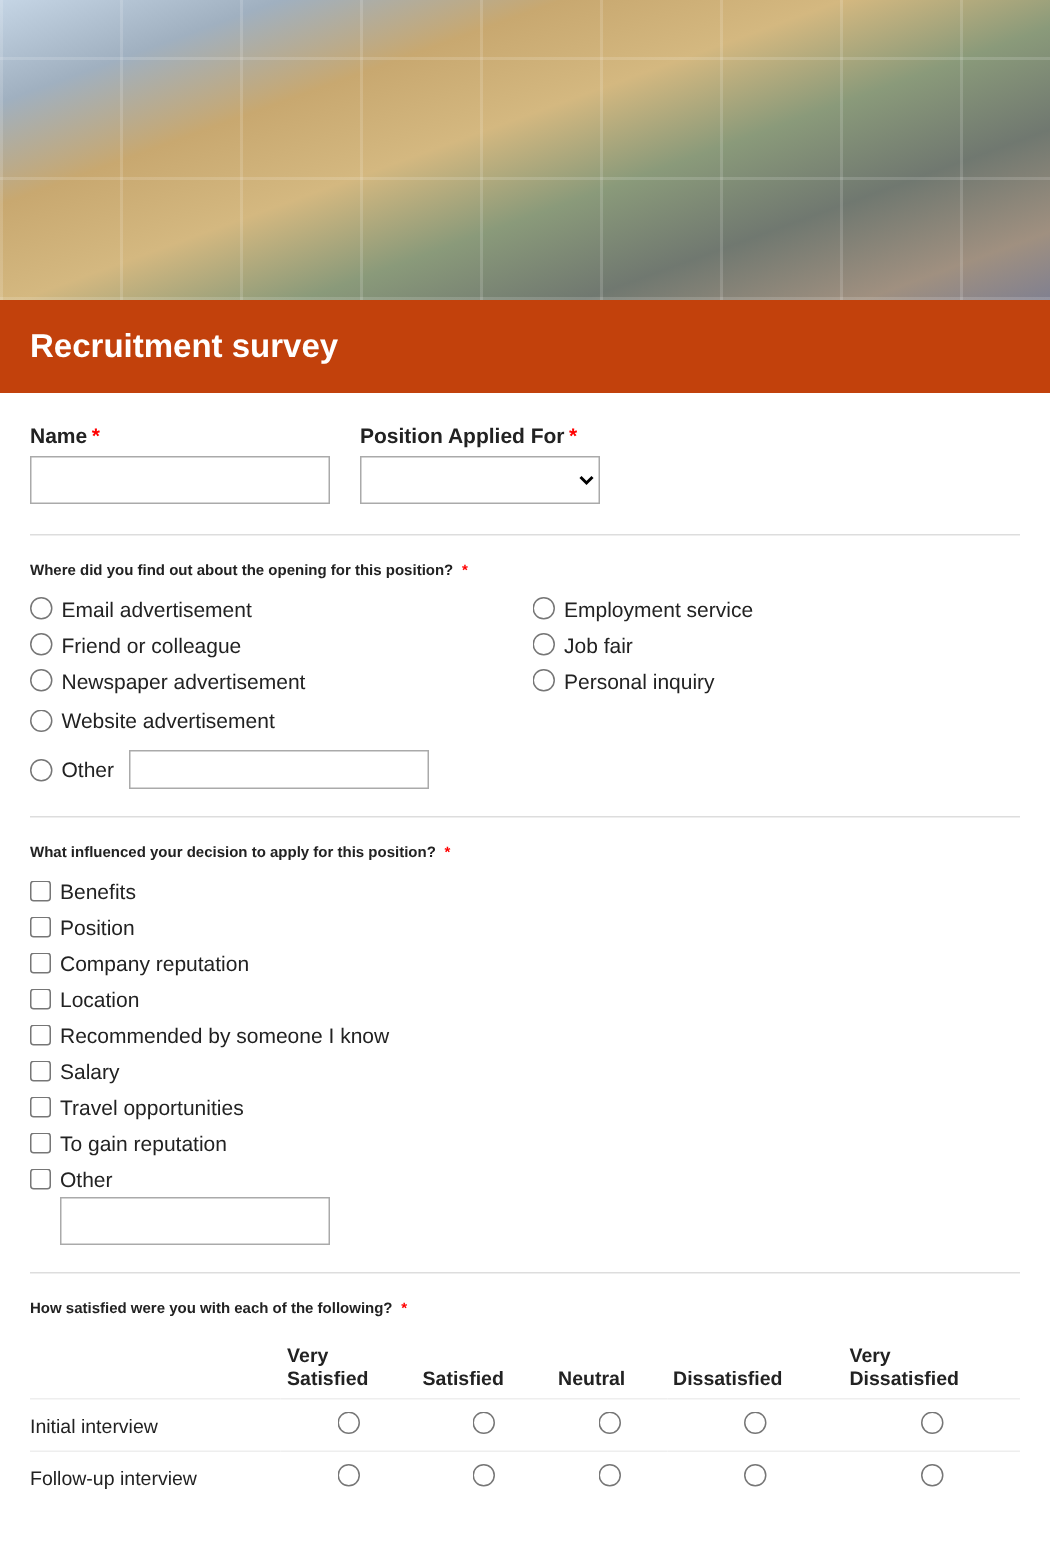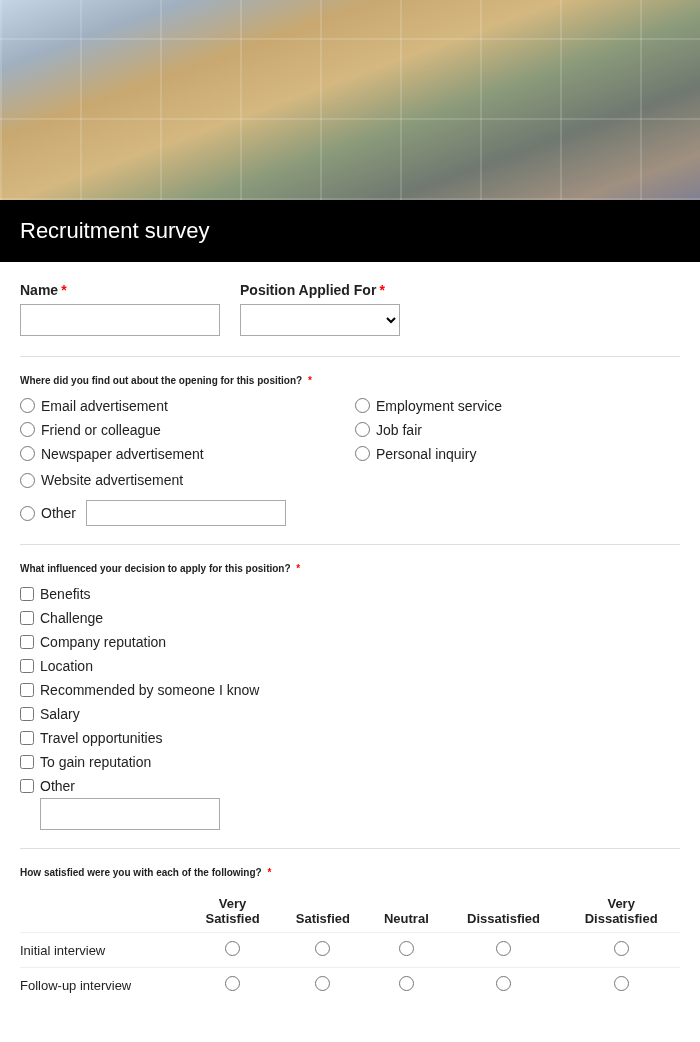--- a/index.html
+++ b/index.html
@@ -23,25 +23,25 @@
       width: 100%;
       height: 100%;
       background:
         
         repeating-linear-gradient(90deg, rgba(255,255,255,0.15) 0px, rgba(255,255,255,0.15) 2px, transparent 2px, transparent 80px),
         repeating-linear-gradient(0deg, rgba(255,255,255,0.15) 0px, rgba(255,255,255,0.15) 2px, transparent 2px, transparent 80px),
         linear-gradient(160deg, #c5d5e5 0%, #a0b0c0 15%, #c8a870 30%, #d4b880 45%, #8a9a7a 60%, #707870 75%, #a09080 90%, #808090 100%);
     }
 
     .survey-header {
-      background: #000000;
+      background: #c2410c;
       padding: 18px 20px;
       color: #fff;
       font-size: 22px;
-      font-weight: normal;
+      font-weight: bold;
     }
 
     .form-body {
       padding: 20px 20px 30px 20px;
     }
 
     .row-two-col {
       display: flex;
       gap: 20px;
       margin-bottom: 20px;
@@ -163,21 +163,21 @@
     }
 
     .satisfaction-table {
       width: 100%;
       border-collapse: collapse;
       font-size: 13px;
     }
 
     .satisfaction-table th {
       font-weight: bold;
-      text-align: center;
+      text-align: left;
       padding: 6px 4px;
       vertical-align: bottom;
       font-size: 13px;
     }
 
     .satisfaction-table td {
       text-align: center;
       padding: 8px 4px;
       border-top: 1px solid #eee;
       font-size: 13px;
@@ -298,21 +298,21 @@
     <div class="section-question">
       <span>What influenced your decision to apply for this position?</span><span class="required-star"> *</span>
     </div>
     <div class="checkbox-grid">
       <div class="checkbox-item">
         <input type="checkbox" style="">
         <span>Benefits</span>
       </div>
       <div class="checkbox-item">
         <input type="checkbox" style="">
-        <span>Challenge</span>
+        <span>Position</span>
       </div>
       <div class="checkbox-item">
         <input type="checkbox" style="">
         <span>Company reputation</span>
       </div>
       <div class="checkbox-item">
         <input type="checkbox" style="">
         <span>Location</span>
       </div>
       <div class="checkbox-item">

